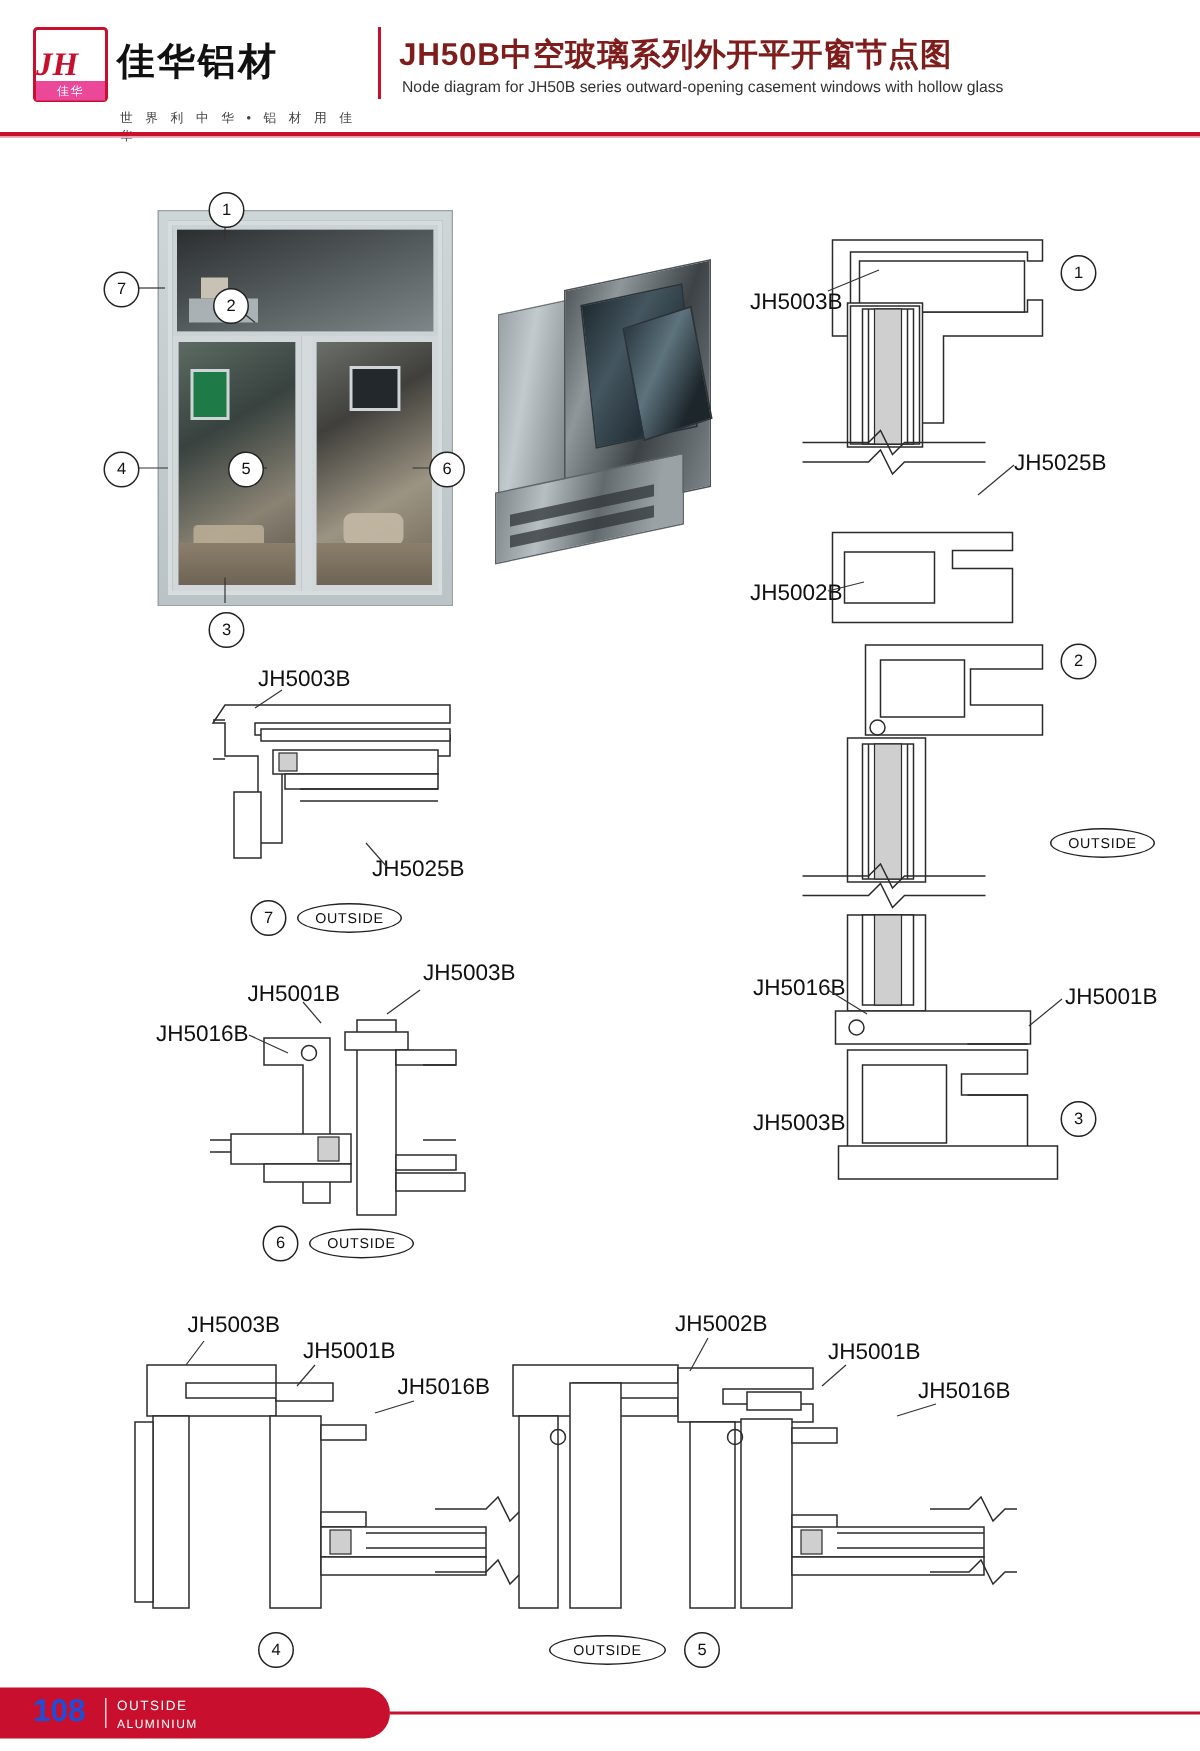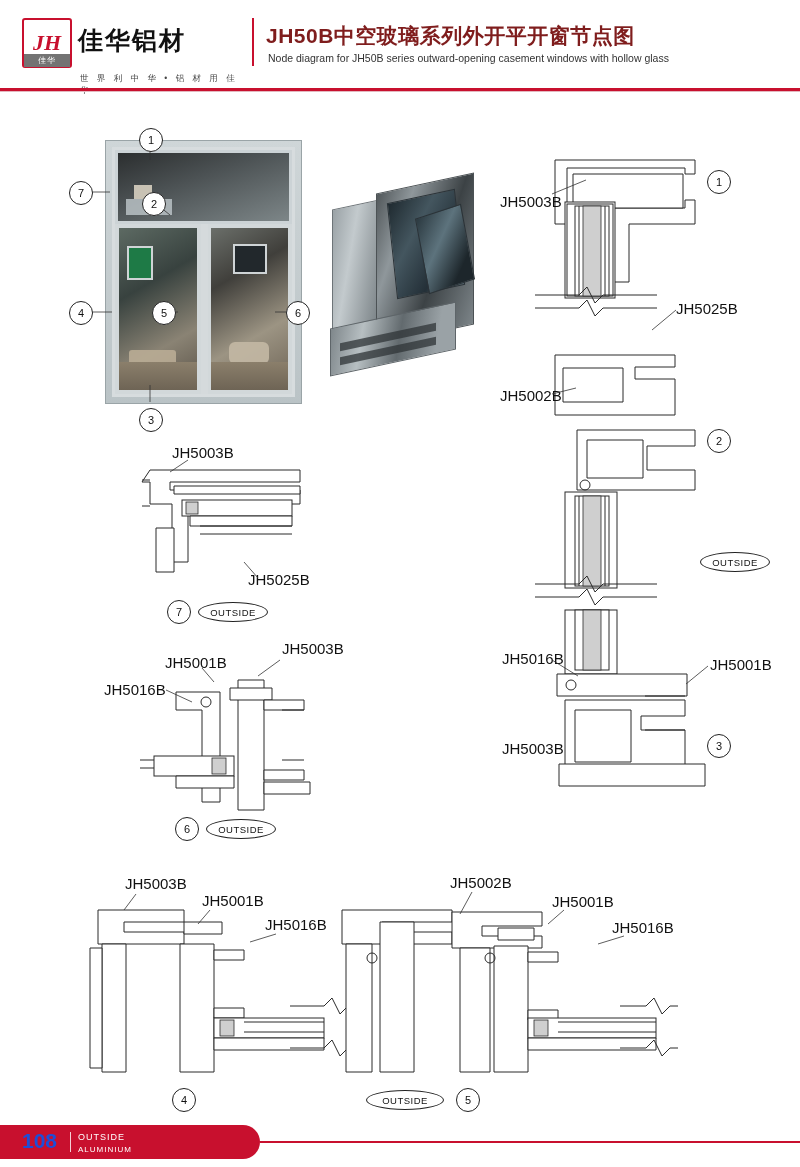--- a/index.html
+++ b/index.html
@@ -12,26 +12,26 @@
     overflow:hidden;
   }
   .page{position:absolute;inset:0;}
 
   
   .header{position:absolute;left:0;top:0;width:800px;height:92px;}
   .logo-wrap{position:absolute;left:22px;top:16px;width:220px;height:62px;}
   .logo-mark{
     position:absolute;left:0;top:2px;width:46px;height:46px;
     border:2px solid #c8102e;border-radius:3px;
-    display:flex;align-items:center;justify-content:center;
+    display:flex;align-items:center;
     color:#c8102e;font-weight:bold;font-size:22px;font-style:italic;
     font-family:"Liberation Serif",serif;
   }
   .logo-mark .sub{
-    position:absolute;left:0;bottom:-1px;width:100%;height:13px;background:#737373;
+    position:absolute;left:0;bottom:-1px;width:100%;height:13px;background:#ec4899;
     color:#fff;font-size:8px;font-style:normal;font-weight:normal;
     display:flex;align-items:center;justify-content:center;letter-spacing:1px;
     font-family:"Liberation Sans",sans-serif;
   }
   .logo-cn{
     position:absolute;left:56px;top:8px;font-size:25px;font-weight:bold;
     letter-spacing:2px;color:#111;font-family:"Liberation Serif",serif;
   }
   .logo-tag{
     position:absolute;left:58px;top:44px;font-size:8.5px;color:#444;letter-spacing:3px;margin-top:13px;

